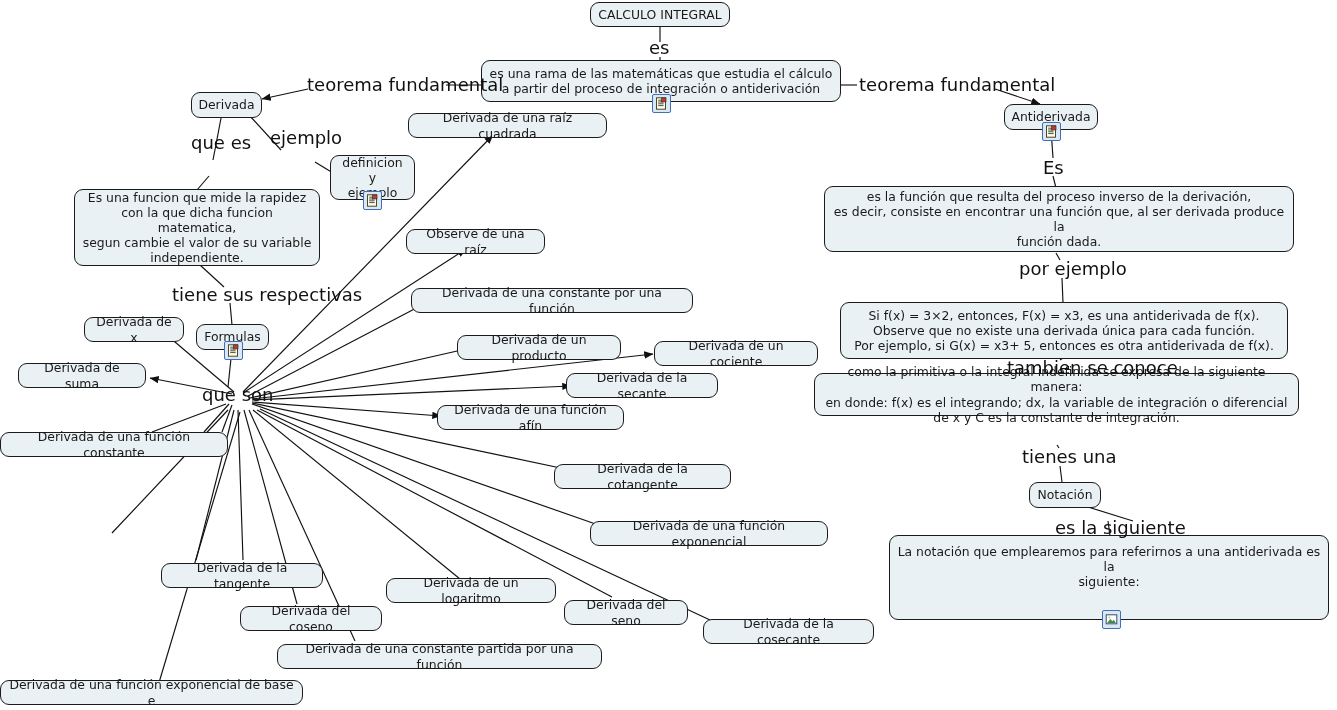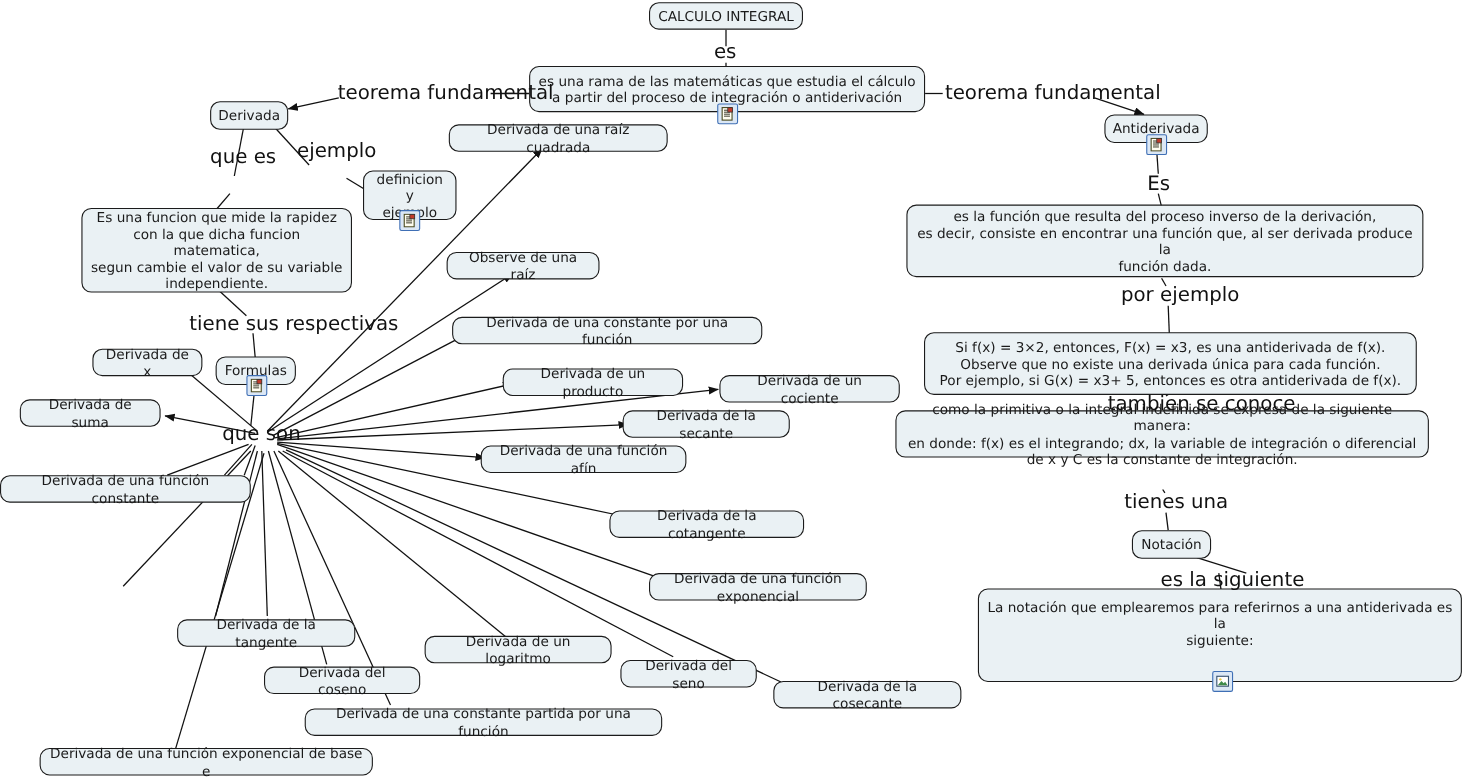--- a/index.html
+++ b/index.html
@@ -268,21 +268,21 @@
   </div>
   <div class="node" style="left:566px; top:373px; width:152px; height:25px;">
     <span>Derivada de la secante</span>
   </div>
   <div class="node" style="left:437px; top:405px; width:187px; height:25px;">
     <span>Derivada de una función afín</span>
   </div>
   <div class="node" style="left:554px; top:464px; width:177px; height:25px;">
     <span>Derivada de la cotangente</span>
   </div>
-  <div class="node" style="left:590px; top:521px; width:198px; height:25px;">
+  <div class="node" style="left:590px; top:521px; width:238px; height:25px;">
     <span>Derivada de una función exponencial</span>
   </div>
   <div class="node" style="left:84px; top:317px; width:100px; height:25px;">
     <span>Derivada de x</span>
   </div>
   <div class="node" style="left:18px; top:363px; width:128px; height:25px;">
     <span>Derivada de suma</span>
   </div>
   <div class="node" style="left:0px; top:432px; width:228px; height:25px;">
     <span>Derivada de una función constante</span>
@@ -298,21 +298,21 @@
   </div>
   <div class="node" style="left:564px; top:600px; width:124px; height:25px;">
     <span>Derivada del seno</span>
   </div>
   <div class="node" style="left:703px; top:619px; width:171px; height:25px;">
     <span>Derivada de la cosecante</span>
   </div>
   <div class="node" style="left:277px; top:644px; width:325px; height:25px;">
     <span>Derivada de una constante partida por una función</span>
   </div>
-  <div class="node" style="left:0px; top:680px; width:303px; height:25px;margin-left:36px;">
+  <div class="node" style="left:0px; top:680px; width:303px; height:25px;">
     <span>Derivada de una función exponencial de base e</span>
   </div>
 
   <div class="link-label" style="left:649px; top:41px;">es</div>
   <div class="link-label" style="left:307px; top:78px;">teorema fundamental</div>
   <div class="link-label" style="left:859px; top:78px;">teorema fundamental</div>
   <div class="link-label" style="left:191px; top:136px;">que es</div>
   <div class="link-label" style="left:270px; top:131px;">ejemplo</div>
   <div class="link-label" style="left:172px; top:288px;">tiene sus respectivas</div>
   <div class="link-label" style="left:202px; top:388px;">que son</div>

